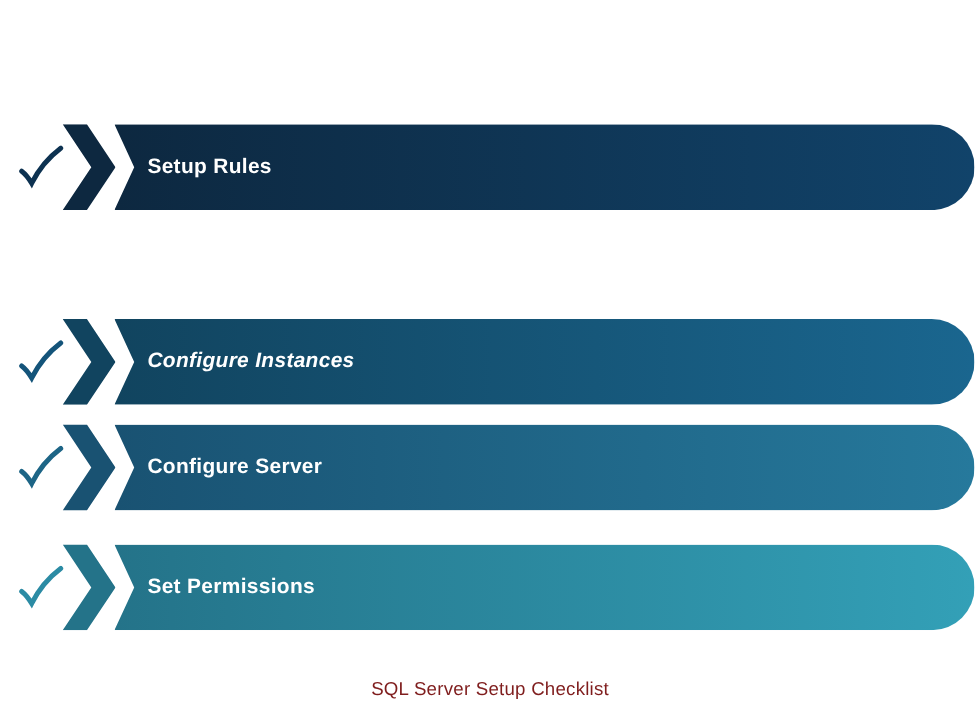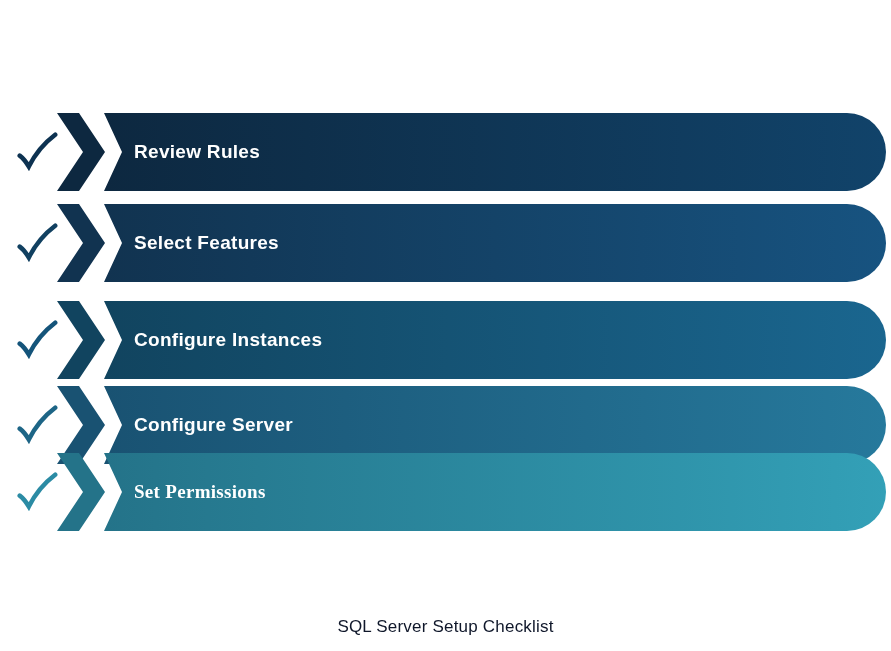--- a/index.html
+++ b/index.html
@@ -76,41 +76,26 @@
       <svg viewBox="0 0 48 44">
           <path d="M5 26 C9 29 12 33 15 38 C22 24 32 12 44 3" fill="none" stroke="currentColor" stroke-width="5" stroke-linecap="round"></path>
         </svg>
     </span>
     <span class="chev">
       <svg viewBox="0 0 48 78" preserveAspectRatio="none">
           <polygon points="0,0 22,0 48,39 22,78 0,78 26,39" fill="currentColor"></polygon>
         </svg>
     </span>
     <div class="bar">
-      <span class="label">Review Rules</span>
+      <span class="label">Setup Rules</span>
     </div>
   </div>
 
-  <div class="row" style="top: 204px; --left: #113350; --right: #175380; --accent: #114060;">
-    <span class="check">
-      <svg viewBox="0 0 48 44">
-          <path d="M5 26 C9 29 12 33 15 38 C22 24 32 12 44 3" fill="none" stroke="currentColor" stroke-width="5" stroke-linecap="round"></path>
-        </svg>
-    </span>
-    <span class="chev">
-      <svg viewBox="0 0 48 78" preserveAspectRatio="none">
-          <polygon points="0,0 22,0 48,39 22,78 0,78 26,39" fill="currentColor"></polygon>
-        </svg>
-    </span>
-    <div class="bar">
-      <span class="label">Select Features</span>
-    </div>
-  </div>
 
-  <div class="row" style="top: 301px; --left: #11445f; --right: #1a668f; --accent: #14547a;">
+  <div class="row" style="top: 290px; font-style: italic; --left: #11445f; --right: #1a668f; --accent: #14547a;">
     <span class="check">
       <svg viewBox="0 0 48 44">
           <path d="M5 26 C9 29 12 33 15 38 C22 24 32 12 44 3" fill="none" stroke="currentColor" stroke-width="5" stroke-linecap="round"></path>
         </svg>
     </span>
     <span class="chev">
       <svg viewBox="0 0 48 78" preserveAspectRatio="none">
           <polygon points="0,0 22,0 48,39 22,78 0,78 26,39" fill="currentColor"></polygon>
         </svg>
     </span>
@@ -128,31 +113,31 @@
     <span class="chev">
       <svg viewBox="0 0 48 78" preserveAspectRatio="none">
           <polygon points="0,0 22,0 48,39 22,78 0,78 26,39" fill="currentColor"></polygon>
         </svg>
     </span>
     <div class="bar">
       <span class="label">Configure Server</span>
     </div>
   </div>
 
-  <div class="row" style="top: 453px; font-family: Liberation Serif, serif; --left: #247389; --right: #33a0b7; --accent: #2b8ba4;">
+  <div class="row" style="top: 495px; --left: #247389; --right: #33a0b7; --accent: #2b8ba4;">
     <span class="check">
       <svg viewBox="0 0 48 44">
           <path d="M5 26 C9 29 12 33 15 38 C22 24 32 12 44 3" fill="none" stroke="currentColor" stroke-width="5" stroke-linecap="round"></path>
         </svg>
     </span>
     <span class="chev">
       <svg viewBox="0 0 48 78" preserveAspectRatio="none">
           <polygon points="0,0 22,0 48,39 22,78 0,78 26,39" fill="currentColor"></polygon>
         </svg>
     </span>
     <div class="bar">
       <span class="label">Set Permissions</span>
     </div>
   </div>
 
-  <div class="caption" style="color: #0f172a; text-align: center;">SQL Server Setup Checklist</div>
+  <div class="caption" style="color: #7f1d1d; text-align: center;">SQL Server Setup Checklist</div>
 
 </div>
 
 </body></html>

